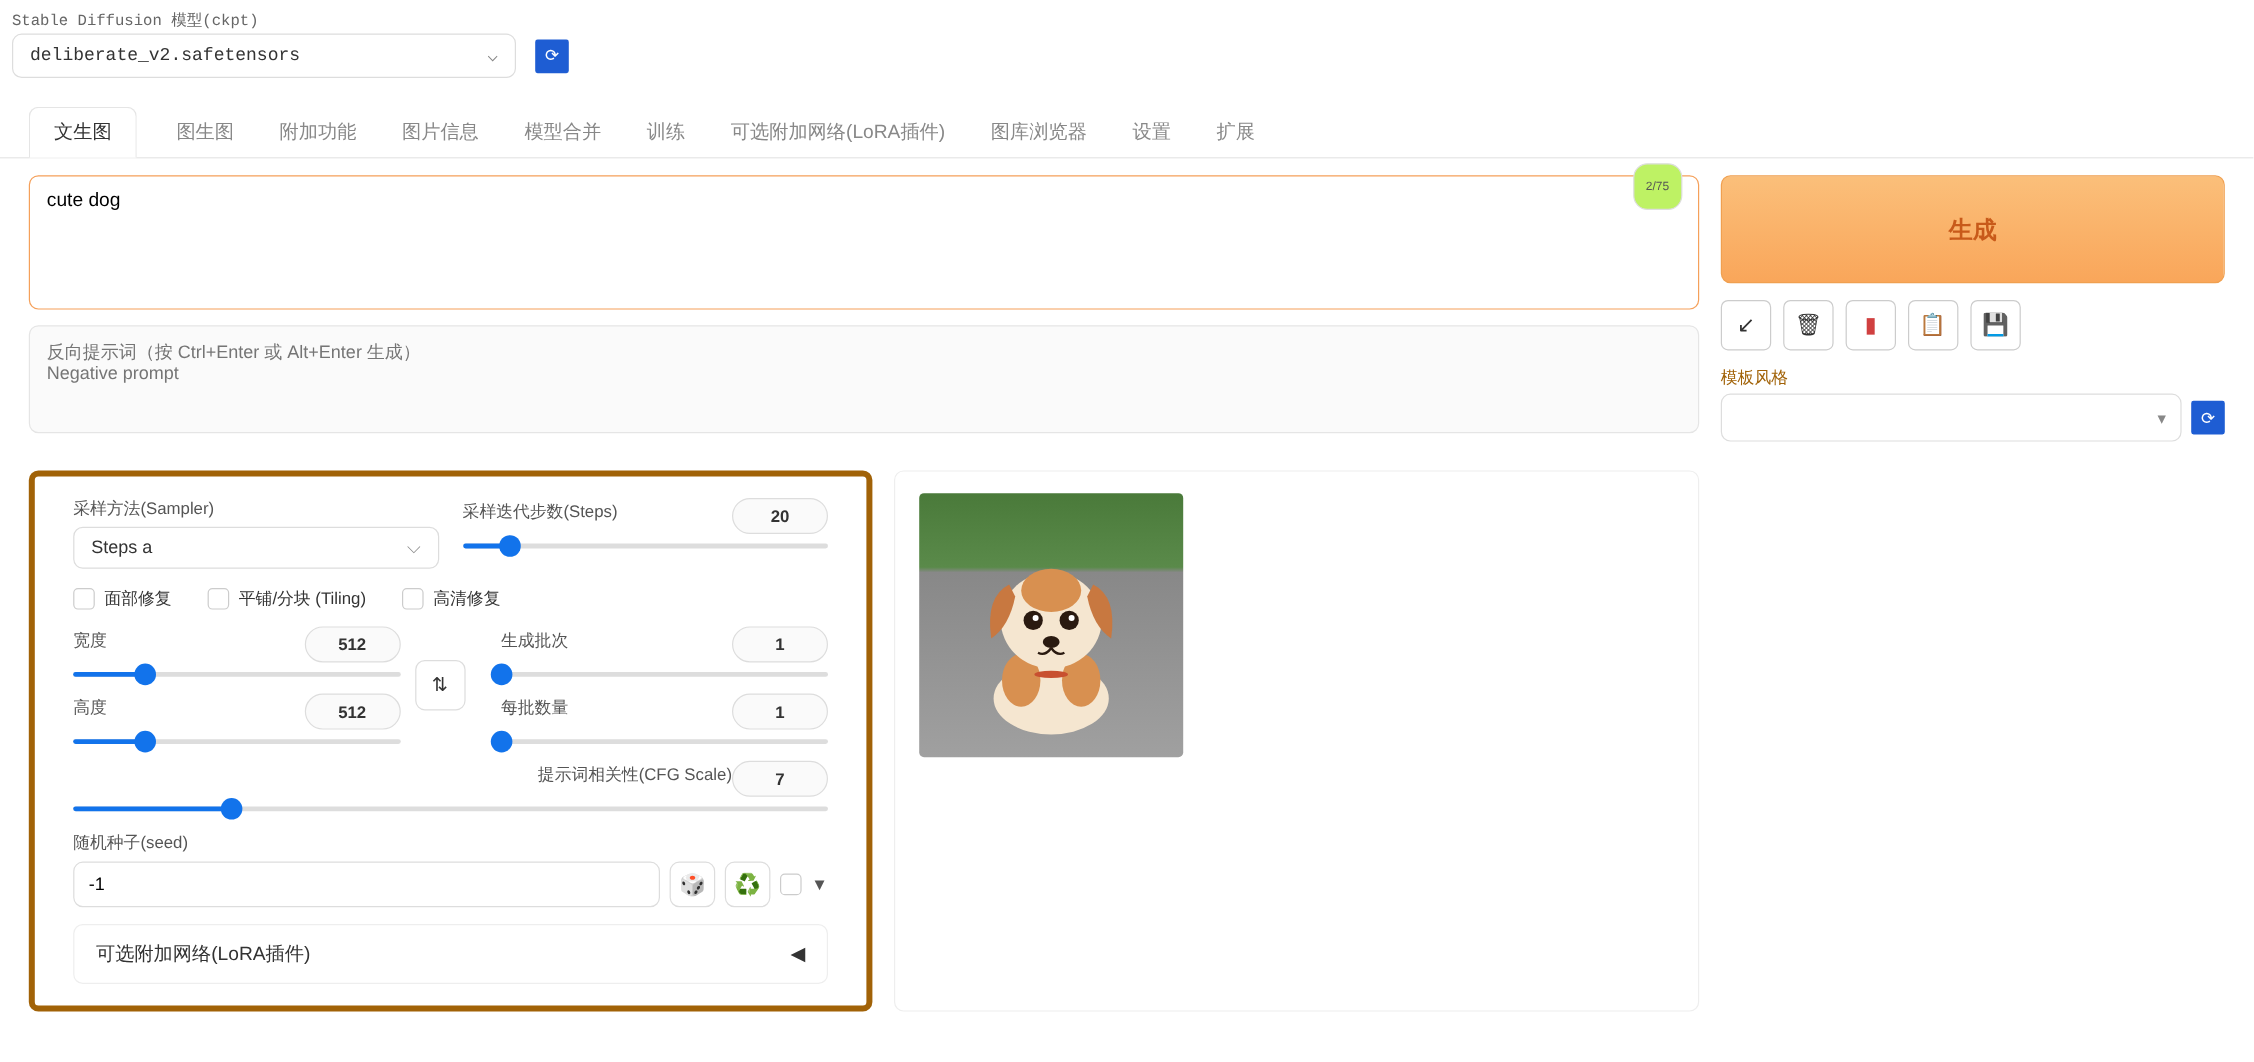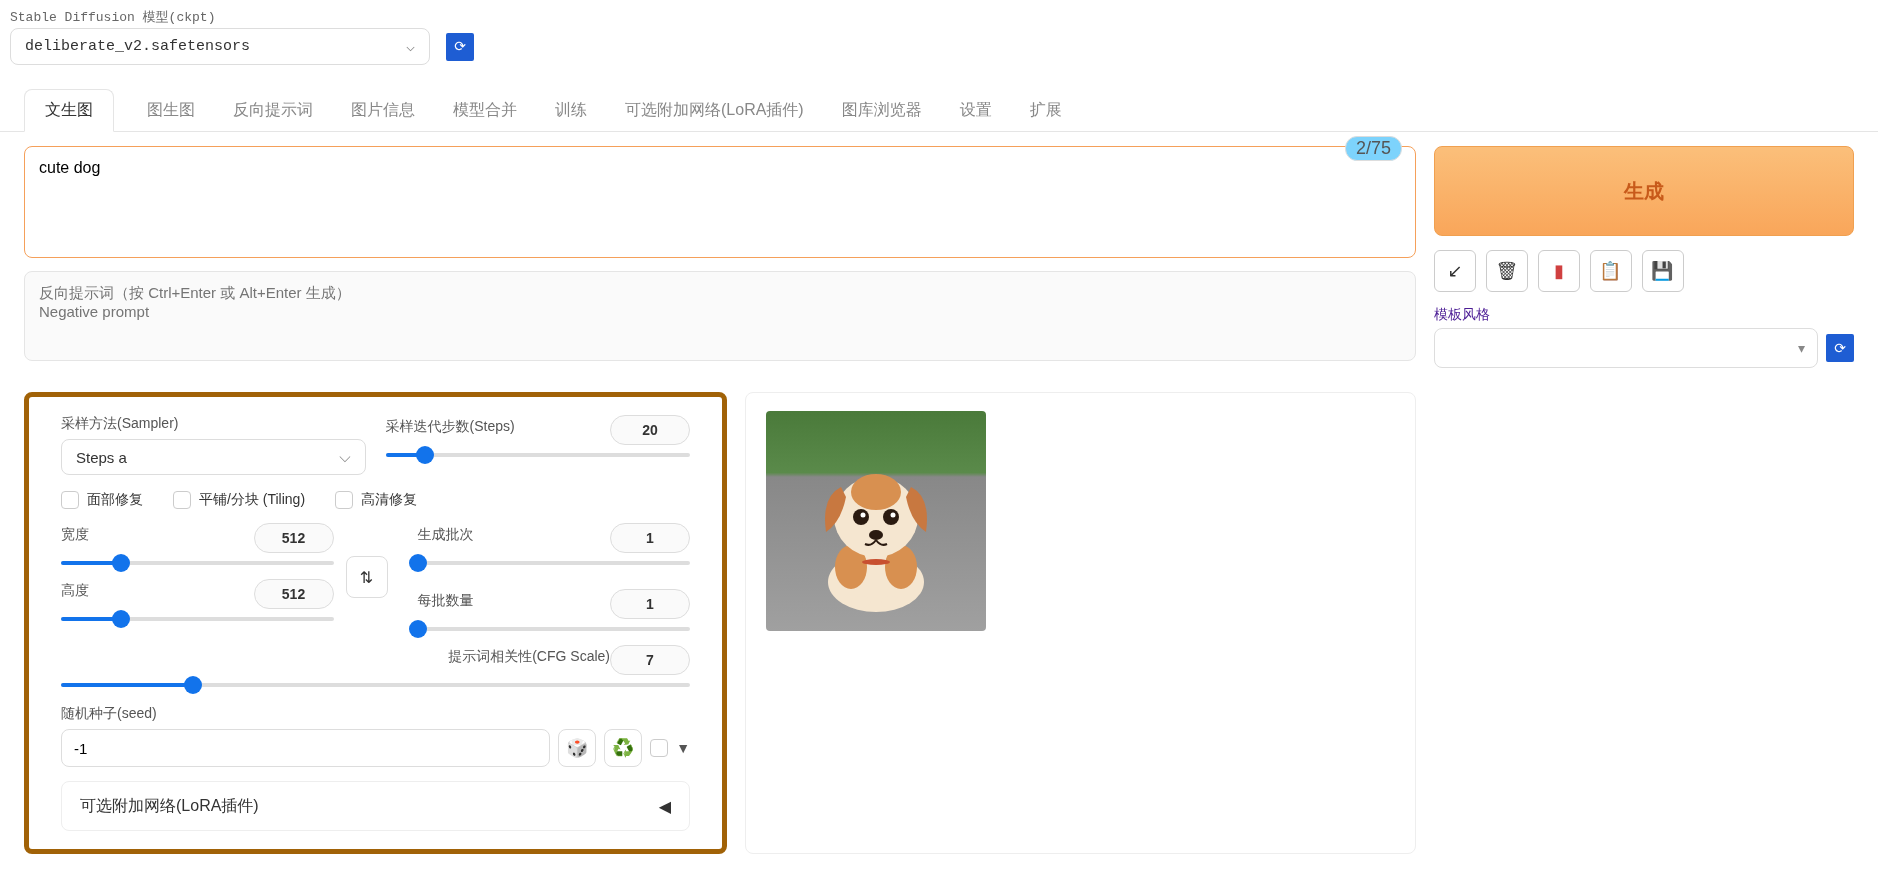--- a/index.html
+++ b/index.html
@@ -12,25 +12,25 @@
 .iconbtn { width: 28px; height: 28px; border: 2px solid #1e5dd3; background: #1e5dd3; display: flex; align-items: center; justify-content: center; border-radius: 2px; cursor: pointer; color: #fff; }
 .iconbtn.white { background: #fff; color: #333; border: 1px solid #ccc; border-radius: 6px; width: 42px; height: 42px; font-size: 18px; }
 .tabs { display: flex; gap: 28px; border-bottom: 1px solid #e5e5e5; padding: 14px 28px 0 24px; margin-top: 10px; }
 .tab { padding: 10px 4px; color: #888; cursor: pointer; font-size: 16px; border: 1px solid transparent; margin-bottom: -1px; }
 .tab.active { color: #333; border: 1px solid #e5e5e5; border-bottom: 1px solid #fff; border-radius: 8px 8px 0 0; padding: 10px 20px; }
 .main { display: flex; gap: 18px; padding: 14px 24px; }
 .left { flex: 1; min-width: 0; }
 .right { width: 420px; flex-shrink: 0; }
 .prompt-wrap { position: relative; margin-bottom: 10px; }
 .prompt { width: 100%; height: 112px; border: 1.5px solid #f5a05a; border-radius: 8px; padding: 12px 14px; font-size: 16px; resize: none; outline: none; background: #fff; font-family: inherit; }
-.tokencount { position: absolute; top: -10px; right: 14px; background: #7dd3fc; border: 1px solid #ddd; border-radius: 12px; padding: 1px 10px; font-size: 18px; color: #555; }
+.tokencount { position: absolute; top: -10px; right: 14px; background: #bef264; border: 1px solid #ddd; border-radius: 12px; padding: 13px 10px; font-size: 10px; color: #555; }
 .negprompt { width: 100%; height: 90px; border: 1px solid #e5e5e5; background: #fafafa; border-radius: 8px; padding: 12px 14px; font-size: 15px; color: #aaa; resize: none; outline: none; font-family: inherit; }
 .genbtn { width: 100%; height: 90px; background: linear-gradient(180deg, #fbbf7a, #f9a65a); border: 1px solid #f0a050; color: #c85a1a; font-size: 20px; font-weight: 600; border-radius: 8px; cursor: pointer; margin-bottom: 14px; }
 .toolbtns { display: flex; gap: 10px; margin-bottom: 14px; }
-.style-label { font-size: 14px; color: #4c1d95; margin-bottom: 4px; }
+.style-label { font-size: 14px; color: #a16207; margin-bottom: 4px; }
 .style-row { display: flex; gap: 8px; align-items: center; }
 .style-dd { flex: 1; border: 1px solid #ddd; border-radius: 8px; height: 40px; display: flex; align-items: center; justify-content: flex-end; padding: 0 12px; cursor: pointer; }
 .params { display: flex; gap: 18px; margin-top: 28px; }
 .params-left { flex: 1; border: 5px solid #a16207; border-radius: 8px; padding: 18px 32px; }
 .params-right { flex: 1; border: 1px solid #eee; border-radius: 8px; padding: 18px 20px; min-height: 400px; }
 .row { display: flex; align-items: flex-start; gap: 20px; margin-bottom: 14px; }
 .col { flex: 1; }
 .field-label { font-size: 14px; color: #555; margin-bottom: 6px; }
 .numbox { width: 80px; height: 30px; border: 1px solid #ddd; border-radius: 15px; text-align: center; font-size: 14px; background: #fafafa; display: flex; align-items: center; justify-content: center; font-weight: bold; }
 .range-fill { position: relative; height: 4px; background: #ddd; border-radius: 2px; margin-top: 8px; }
@@ -60,21 +60,21 @@
     </div>
     <div class="iconbtn">
       <span>⟳</span>
     </div>
   </div>
 </div>
 
 <div class="tabs">
   <div class="tab active">文生图</div>
   <div class="tab">图生图</div>
-  <div class="tab">反向提示词</div>
+  <div class="tab">附加功能</div>
   <div class="tab">图片信息</div>
   <div class="tab">模型合并</div>
   <div class="tab">训练</div>
   <div class="tab">可选附加网络(LoRA插件)</div>
   <div class="tab">图库浏览器</div>
   <div class="tab">设置</div>
   <div class="tab">扩展</div>
 </div>
 
 <div class="main">
@@ -147,21 +147,21 @@
             </div>
           <div>
             <div style="display:flex;justify-content:space-between;align-items:center">
               <div class="field-label">生成批次</div>
               <div class="numbox">1</div>
             </div>
             <div class="range-fill">
                 <div class="fill" style="width:0%"></div>
                 <div class="thumb" style="left:0%"></div>
               </div>
-            <div style="display:flex;justify-content:space-between;align-items:center;margin-top:24px">
+            <div style="display:flex;justify-content:space-between;align-items:center;margin-top:14px">
               <div class="field-label">每批数量</div>
               <div class="numbox">1</div>
             </div>
             <div class="range-fill">
                 <div class="fill" style="width:0%"></div>
                 <div class="thumb" style="left:0%"></div>
               </div>
           </div>
         </div>
 

